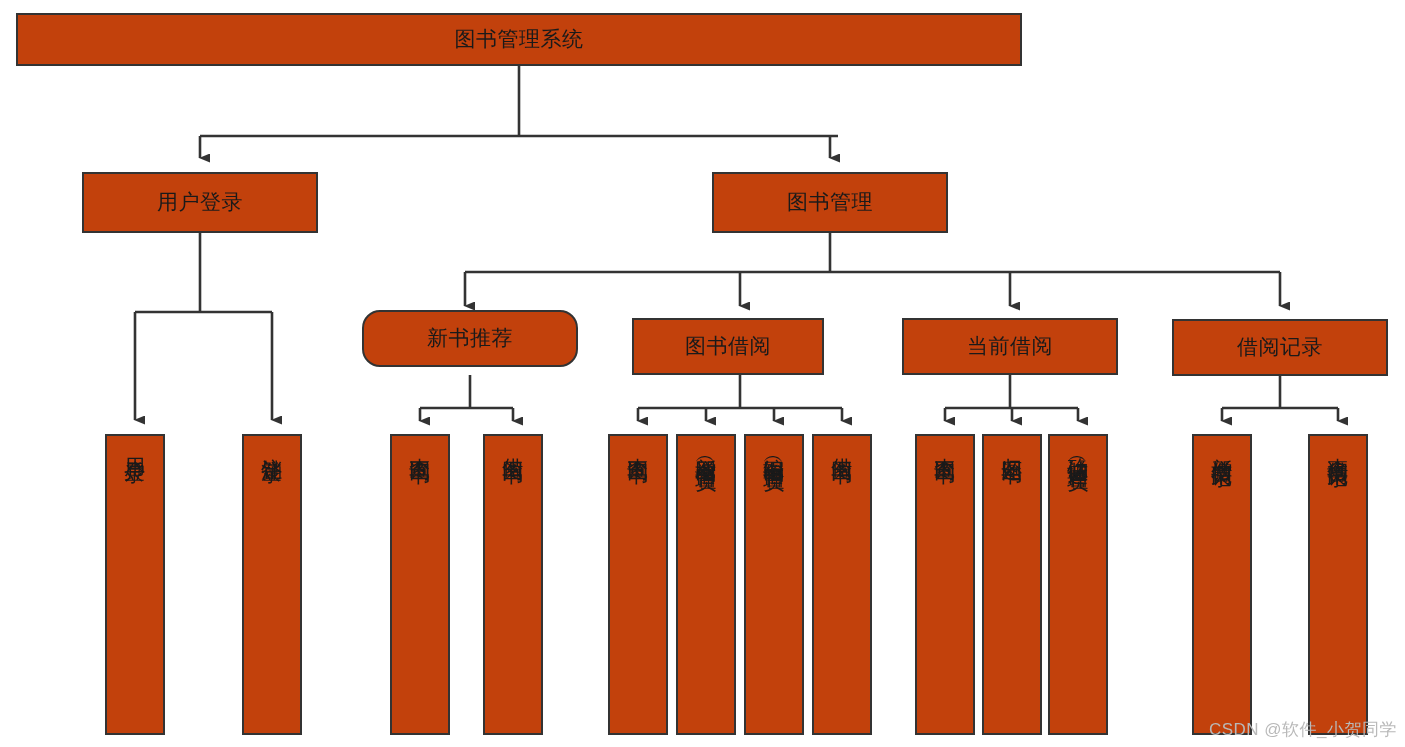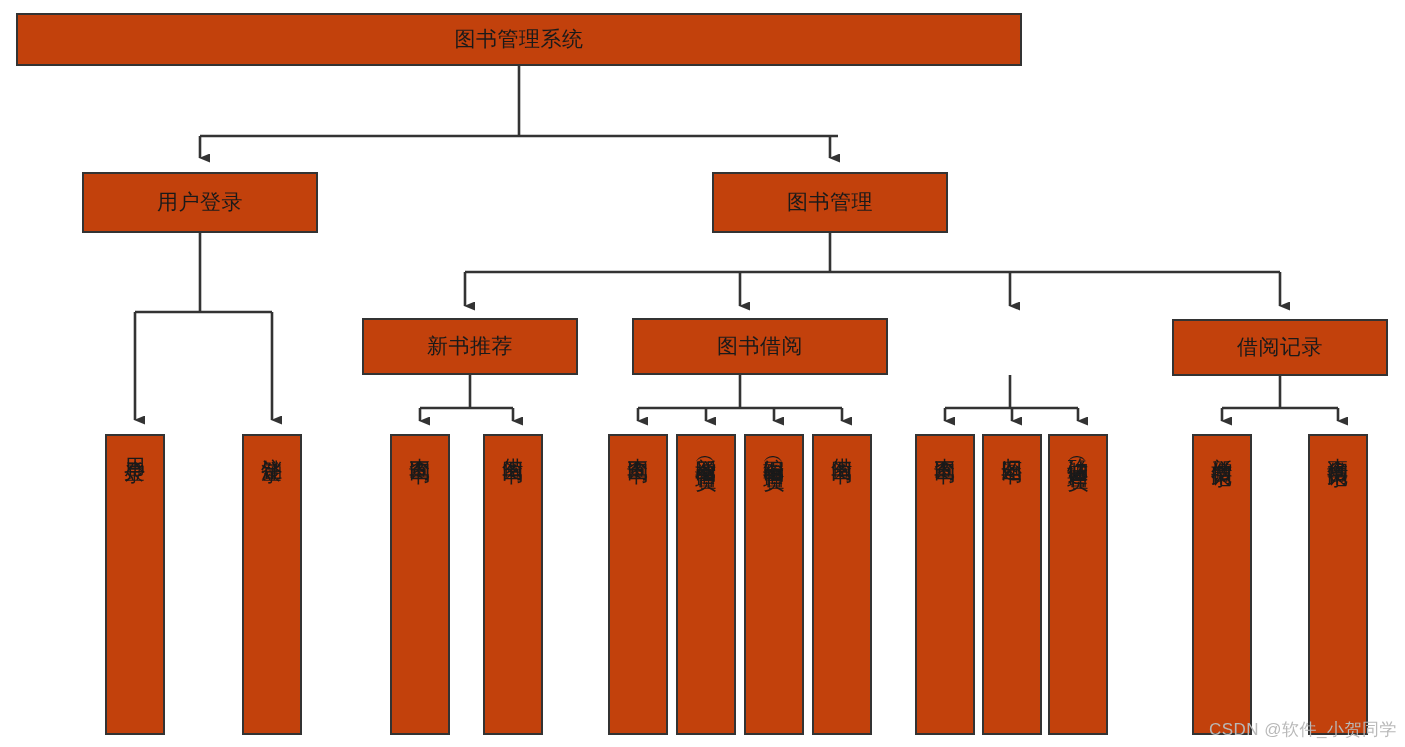--- a/index.html
+++ b/index.html
@@ -124,25 +124,28 @@
     <span class="label">图书管理系统</span>
   </div>
 
   <div class="node" style="left:82px; top:172px; width:236px; height:61px;">
     <span class="label">用户登录</span>
   </div>
   <div class="node" style="left:712px; top:172px; width:236px; height:61px;">
     <span class="label">图书管理</span>
   </div>
 
-  <div class="node" style="left:362px; top:318px; width:216px; height:57px;">
+  <div class="node" style="left:362px; top:310px; width:216px; height:57px;border-radius:18px;">
     <span class="label">新书推荐</span>
   </div>
-  <div class="node" style="left:632px; top:318px; width:256px; height:57px;">
+  <div class="node" style="left:632px; top:318px; width:192px; height:57px;">
     <span class="label">图书借阅</span>
+  </div>
+  <div class="node" style="left:902px; top:318px; width:216px; height:57px;">
+    <span class="label">当前借阅</span>
   </div>
   <div class="node" style="left:1172px; top:319px; width:216px; height:57px;">
     <span class="label">借阅记录</span>
   </div>
 
   <div class="node leaf" style="left:105px; top:434px; width:60px; height:301px;">
     <span class="label">用户登录</span>
   </div>
   <div class="node leaf" style="left:242px; top:434px; width:60px; height:301px;">
     <span class="label">注销登录</span>

